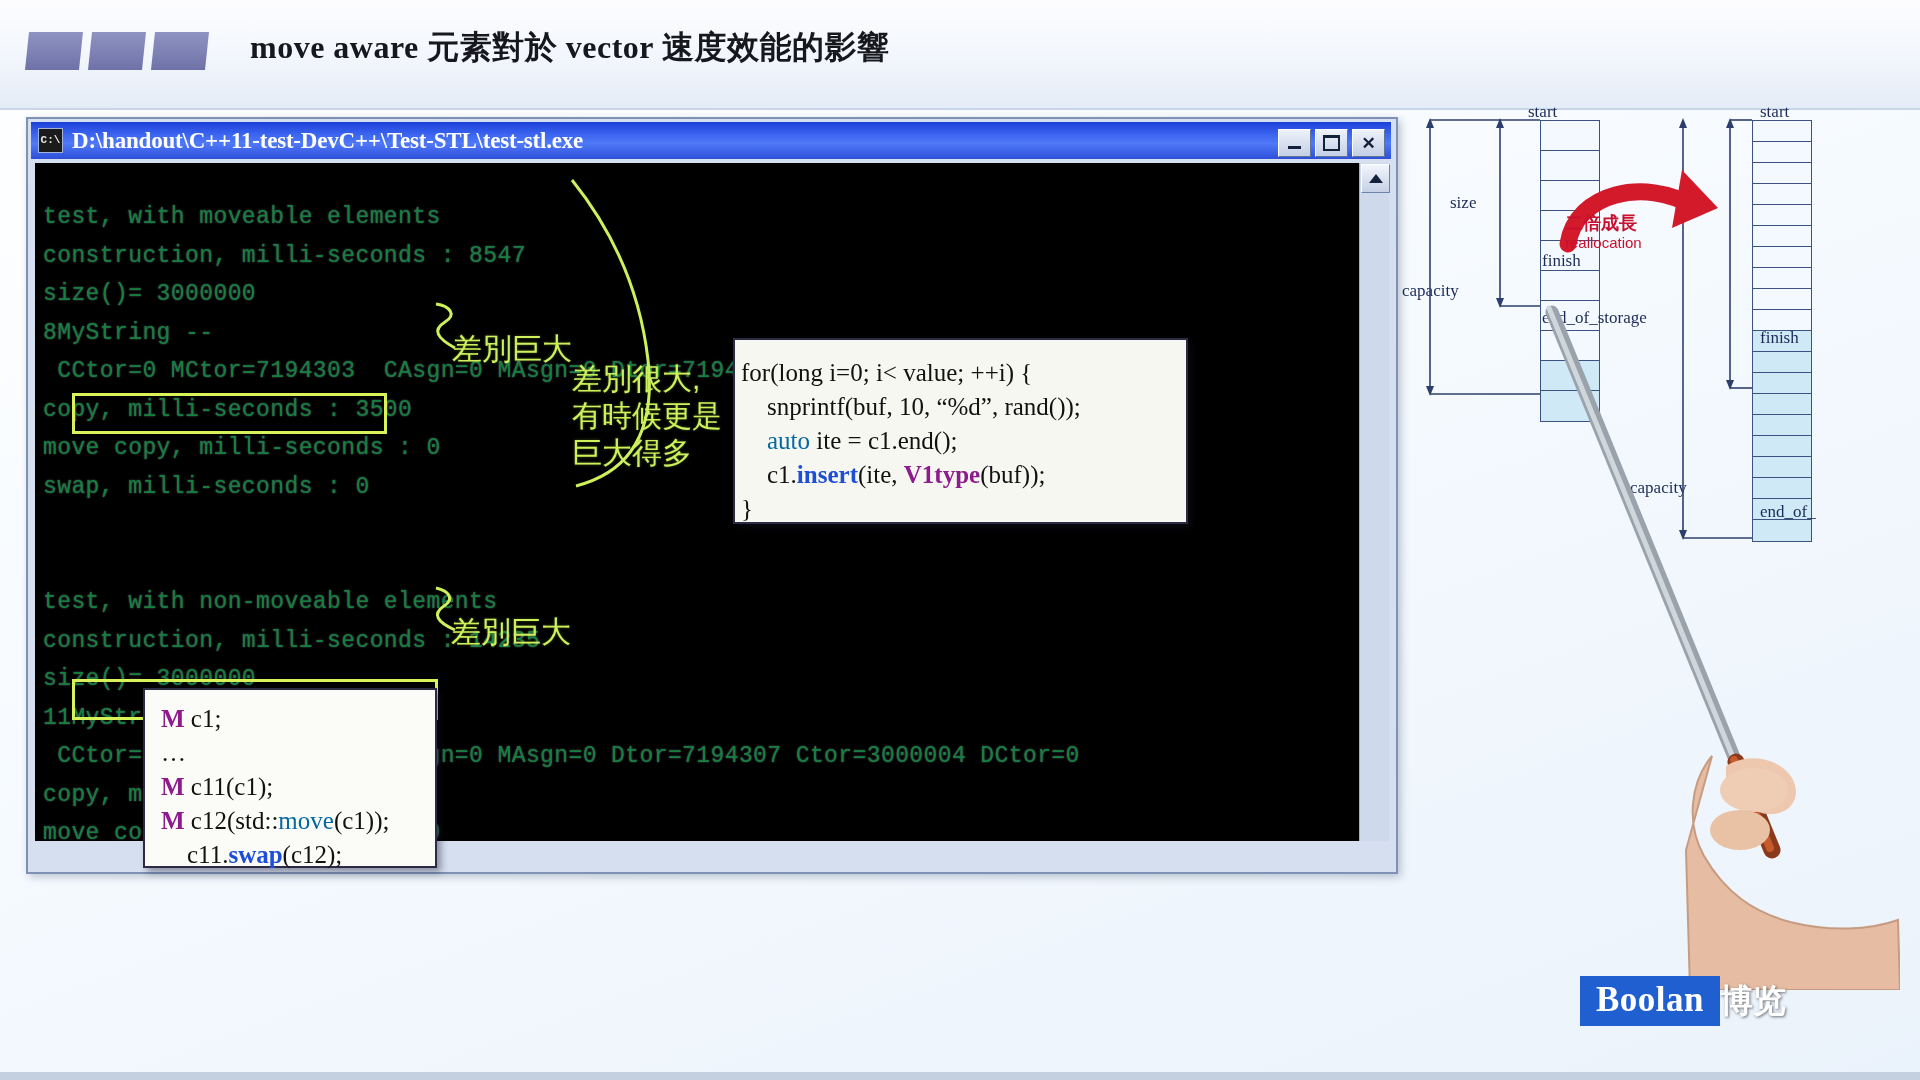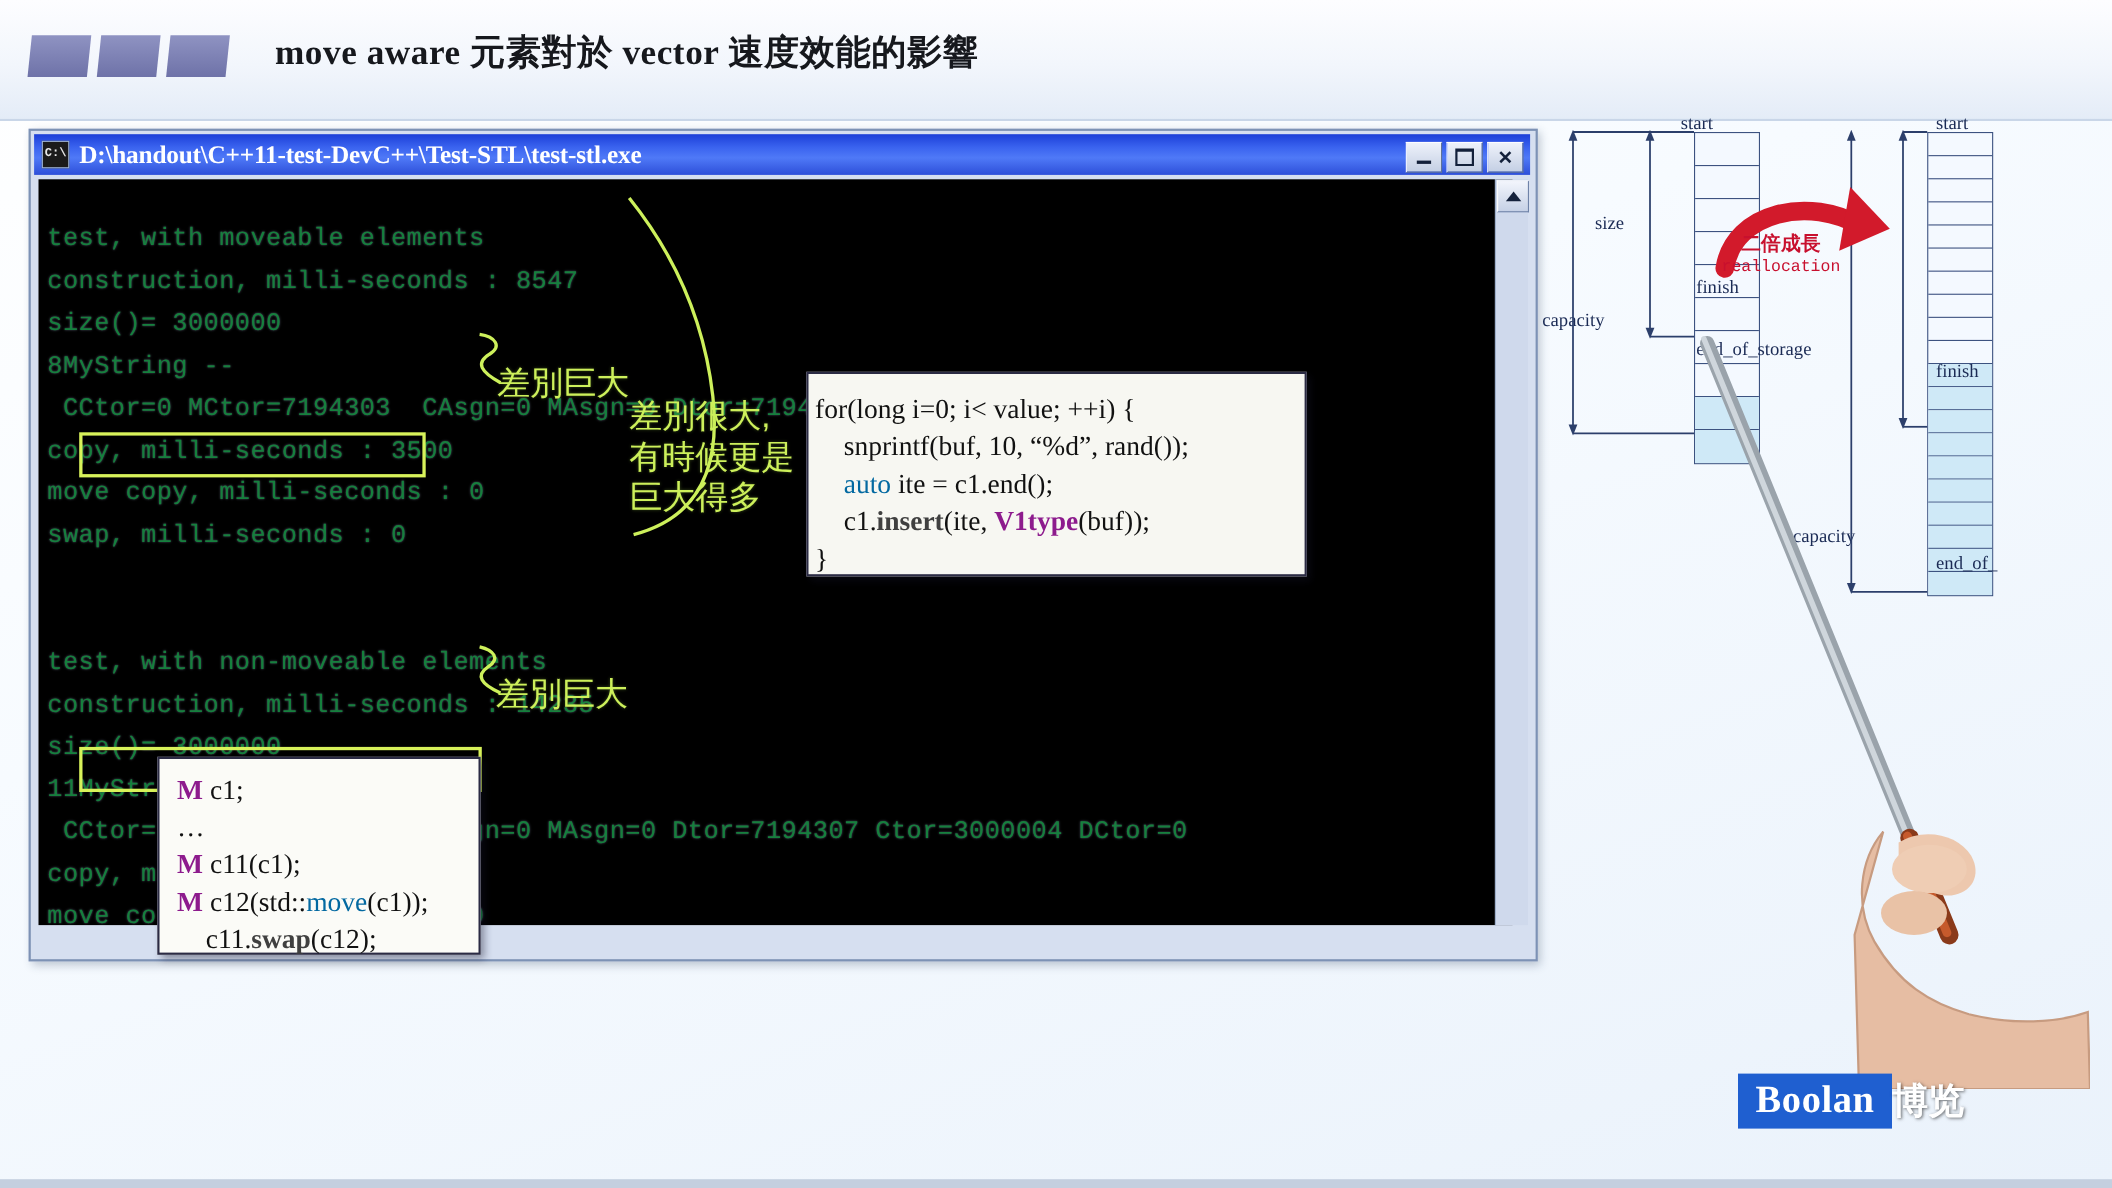--- a/index.html
+++ b/index.html
@@ -115,21 +115,21 @@
     position:absolute;left:733px;top:338px;width:455px;height:186px;
     background:#f7f7f2;border:2px solid #2b2b44;
     box-shadow:4px 4px 7px rgba(20,20,40,.4);
     box-sizing:border-box;
     padding:16px 10px 10px 6px;
   }
   .code-line{
     font-family:"Liberation Serif",serif;
     font-size:25px;line-height:34px;color:#111111;white-space:pre;
   }
-  .kw-blue{color:#404040;font-weight:bold;}
+  .kw-blue{color:#1d4ed8;font-weight:bold;}
   .kw-red{color:#0369a1;font-weight:normal;}
   .kw-purple{color:#8d1b8d;font-weight:bold;}
   
   #code-popup-2{
     position:absolute;left:143px;top:688px;width:294px;height:180px;
     background:#fbfbf7;border:2px solid #2b2b44;
     box-shadow:4px 4px 7px rgba(20,20,40,.4);
     box-sizing:border-box;
     padding:12px 10px 7px 16px;
   }
@@ -137,22 +137,22 @@
   #diagram{position:absolute;left:1400px;top:96px;width:520px;height:560px;}
   .diag-label{
     position:absolute;font-family:"Liberation Serif",serif;
     font-size:17px;color:#1b2b55;white-space:nowrap;
   }
   .vec-col{position:absolute;border:1.6px solid #3c5280;background:#f4f9ff;}
   .vec-cell{height:30px;border-bottom:1.4px solid #3c5280;box-sizing:border-box;}
   .vec-cell.filled{background:#cfe9f7;}
   .vec-cell:last-child{border-bottom:none;}
   #reall-label{
-    position:absolute;left:1700px;top:208px;text-align:center;
-    font-family:Liberation Mono, monospace;color:#c8102e;line-height:19px;
+    position:absolute;left:1700px;top:208px;
+    font-family:Liberation Sans, sans-serif;color:#c8102e;line-height:19px;
   }
   #reall-cn{font-size:18px;font-weight:bold;display:block;}
   #reall-en{font-size:15px;display:block;}
   
   #pointer{position:absolute;left:1540px;top:290px;width:360px;height:700px;pointer-events:none;}
   
   #logo{
     position:absolute;left:1580px;top:976px;display:flex;align-items:center;
   }
   #logo-badge{

